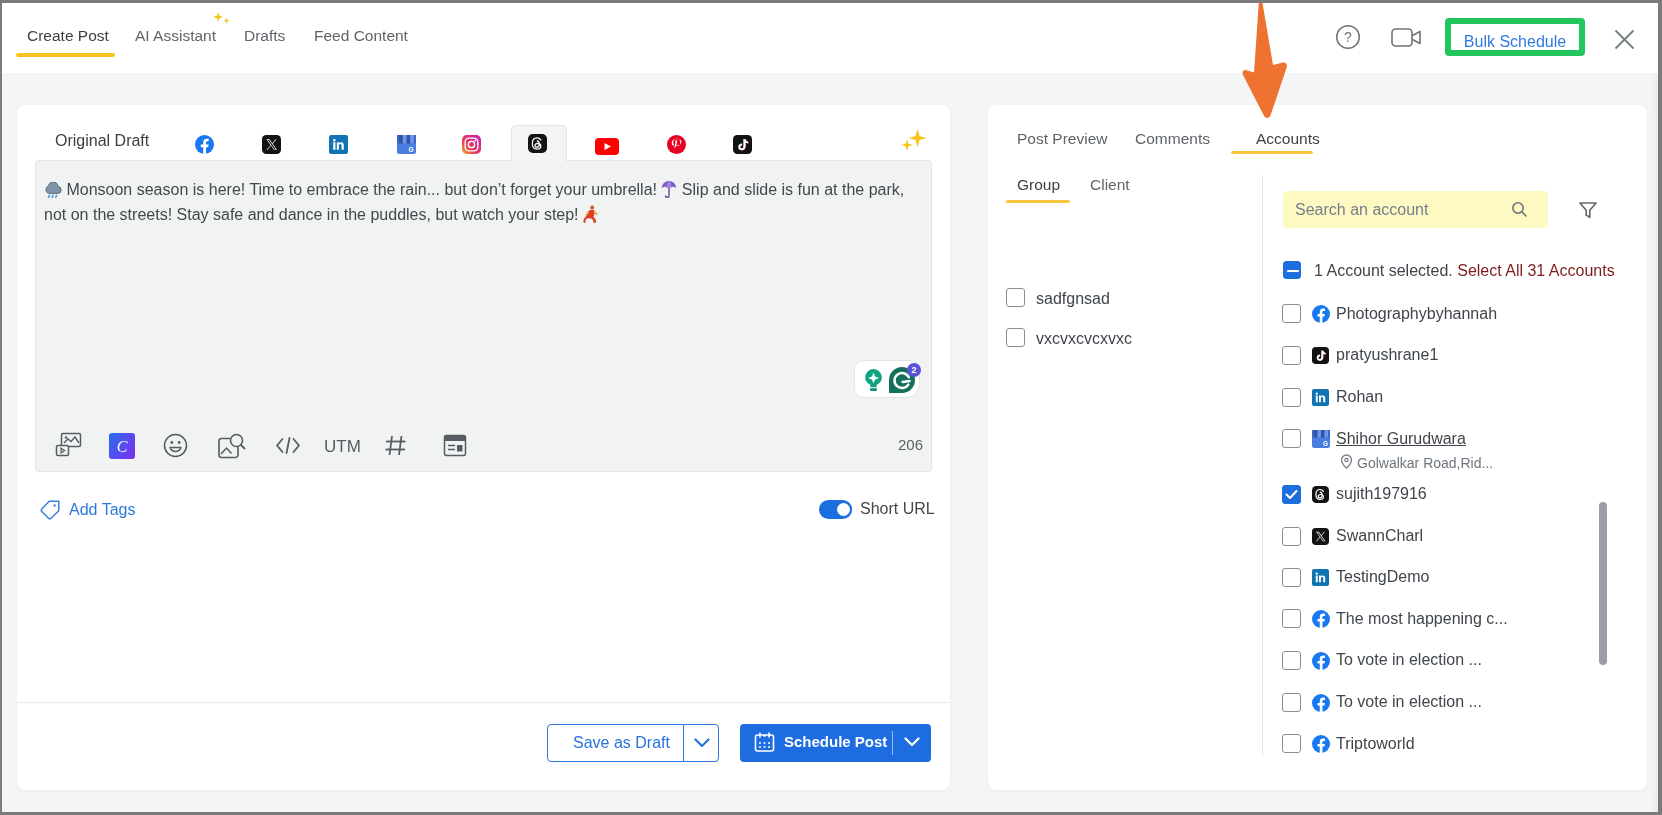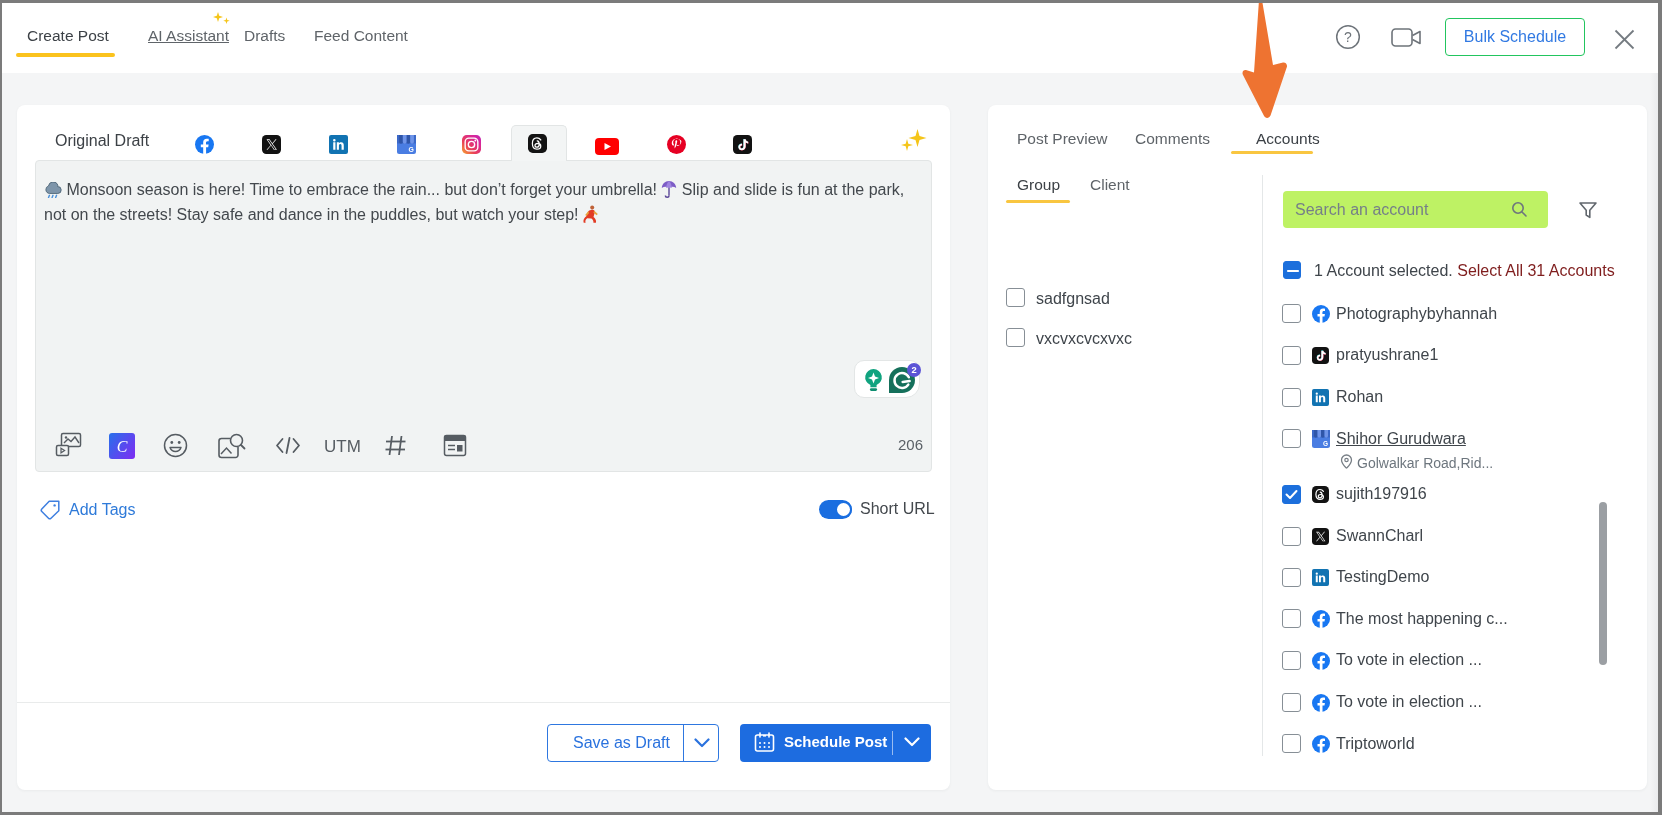--- a/index.html
+++ b/index.html
@@ -6,36 +6,36 @@
 html,body { width:1662px; height:815px; overflow:hidden; }
 body { font-family:"Liberation Sans", sans-serif; background:#7b7b7b; position:relative; }
 .app { position:absolute; left:0; top:0; width:1662px; height:815px; background:#f4f5f6; overflow:hidden; }
 .frame { position:absolute; left:0; top:0; width:1662px; height:815px; border-top:3px solid #7b7b7b; border-left:2px solid #7b7b7b; border-right:4px solid #7b7b7b; border-bottom:3px solid #7b7b7b; z-index:60; pointer-events:none; }
 
 .header { position:absolute; left:0; top:0; width:1662px; height:73px; background:#fff; }
 .htab { position:absolute; top:27px; font-size:15.5px; color:#5f6469; }
 .htab.active { color:#3c4146; }
 .hunderline { position:absolute; left:16px; top:53px; width:99px; height:4px; border-radius:2px; background:#fbc31d; }
 
-.bulk-btn { position:absolute; left:1445px; top:18px; width:140px; height:38px; border:1px solid #22c55e; border-radius:4px; background:#fff; color:#3179e2; font-size:16px; text-align:center; line-height:36px; }
+.bulk-btn { position:absolute; left:1445px; top:18px; width:140px; height:38px; border:6px solid #22c55e; border-radius:4px; background:#fff; color:#3179e2; font-size:16px; text-align:center; line-height:36px; }
 
 .card { position:absolute; top:105px; height:685px; background:#fff; border-radius:8px; box-shadow:0 1px 3px rgba(40,50,60,0.05); }
 #cardL { left:17px; width:933px; }
 #cardR { left:988px; width:659px; }
 
 .tarea { position:absolute; left:18px; top:55px; width:897px; height:312px; background:#f1f3f3; border:1px solid #e2e5e5; border-radius:4px; }
 .ptext { position:absolute; left:8px; top:16px; width:878px; font-size:16px; line-height:25px; color:#43484d; }
 .ttab { position:absolute; left:494px; top:20px; width:56px; height:36px; background:#f3f5f5; border:1px solid #e2e5e5; border-bottom:none; border-radius:5px 5px 0 0; z-index:1; }
 #net-icons svg { z-index:2; }
 .toolbar-count { position:absolute; left:861px; top:326px; width:45px; text-align:right; font-size:15px; color:#5b6167; }
 
 .rtab { position:absolute; top:25px; font-size:15.5px; color:#5f6469; }
 .rtab.active { color:#3c4146; }
 .accent { background:#f9c640; position:absolute; border-radius:2px; }
-.searchbox { position:absolute; background:#bef264; border-radius:4px; }
+.searchbox { position:absolute; background:#fef9c3; border-radius:4px; }
 .searchbox .ph { position:absolute; left:12px; top:10px; font-size:16px; color:#757f88; }
 .cbx { position:absolute; width:19px; height:19px; background:#fff; border:1px solid #878f96; border-radius:3px; }
 .rowlbl { font-size:16px; color:#3f454b; position:absolute; }
 .link { color:#7f1d1d; }
 .vdivider { position:absolute; left:274px; top:70px; width:1px; height:581px; background:#e4e7e8; }
 .scrollthumb { position:absolute; left:611px; top:397px; width:8px; height:163px; background:#9b9fa3; border-radius:4px; }
 
 .btn-outline { position:absolute; top:619px; height:38px; border:1px solid #2e77e0; border-radius:4px; background:#fff; color:#2a72de; font-size:16px; }
 .btn-fill { position:absolute; top:619px; height:38px; border-radius:4px; background:#1d6ce0; color:#fff; font-size:15px; font-weight:bold; }
 .hdiv { position:absolute; left:0; top:596px; width:933px; height:1px; background:#e9ebeb; }
@@ -43,21 +43,21 @@
 .toggle .knob { position:absolute; right:0; top:1px; width:17px; height:17px; border-radius:50%; background:#fff; border:2.5px solid #1a6ee0; box-sizing:border-box; }
 .icon { position:absolute; }
 </style>
 </head>
 <body>
 <div class="app">
 
   <div class="header">
     <span class="htab active" style="left:27px;">Create Post</span>
     <div class="hunderline"></div>
-    <span class="htab" style="left:148px;text-decoration:underline;">AI Assistant</span>
+    <span class="htab" style="left:135px;">AI Assistant</span>
     <span class="htab" style="left:244px;">Drafts</span>
     <span class="htab" style="left:314px;">Feed Content</span>
     <svg class="icon" style="left:211px; top:11px;" width="22" height="22" viewBox="0 0 22 22">
       <path d="M7 1 L8.2 4.8 L12 6 L8.2 7.2 L7 11 L5.8 7.2 L2 6 L5.8 4.8 Z" fill="#f5c519"></path>
       <path d="M14.5 6 L15.6 9.4 L19 10.5 L15.6 11.6 L14.5 15 L13.4 11.6 L10 10.5 L13.4 9.4 Z" fill="#f5c519" transform="scale(0.72) translate(7,3)"></path>
     </svg>
     <svg class="icon" style="left:1335px; top:24px;" width="26" height="26" viewBox="0 0 26 26">
       <circle cx="13" cy="13" r="11.3" fill="none" stroke="#6e747a" stroke-width="1.5"></circle>
       <text x="13" y="18" font-size="14" fill="#6e747a" text-anchor="middle" font-family="Liberation Sans">?</text>
     </svg>

